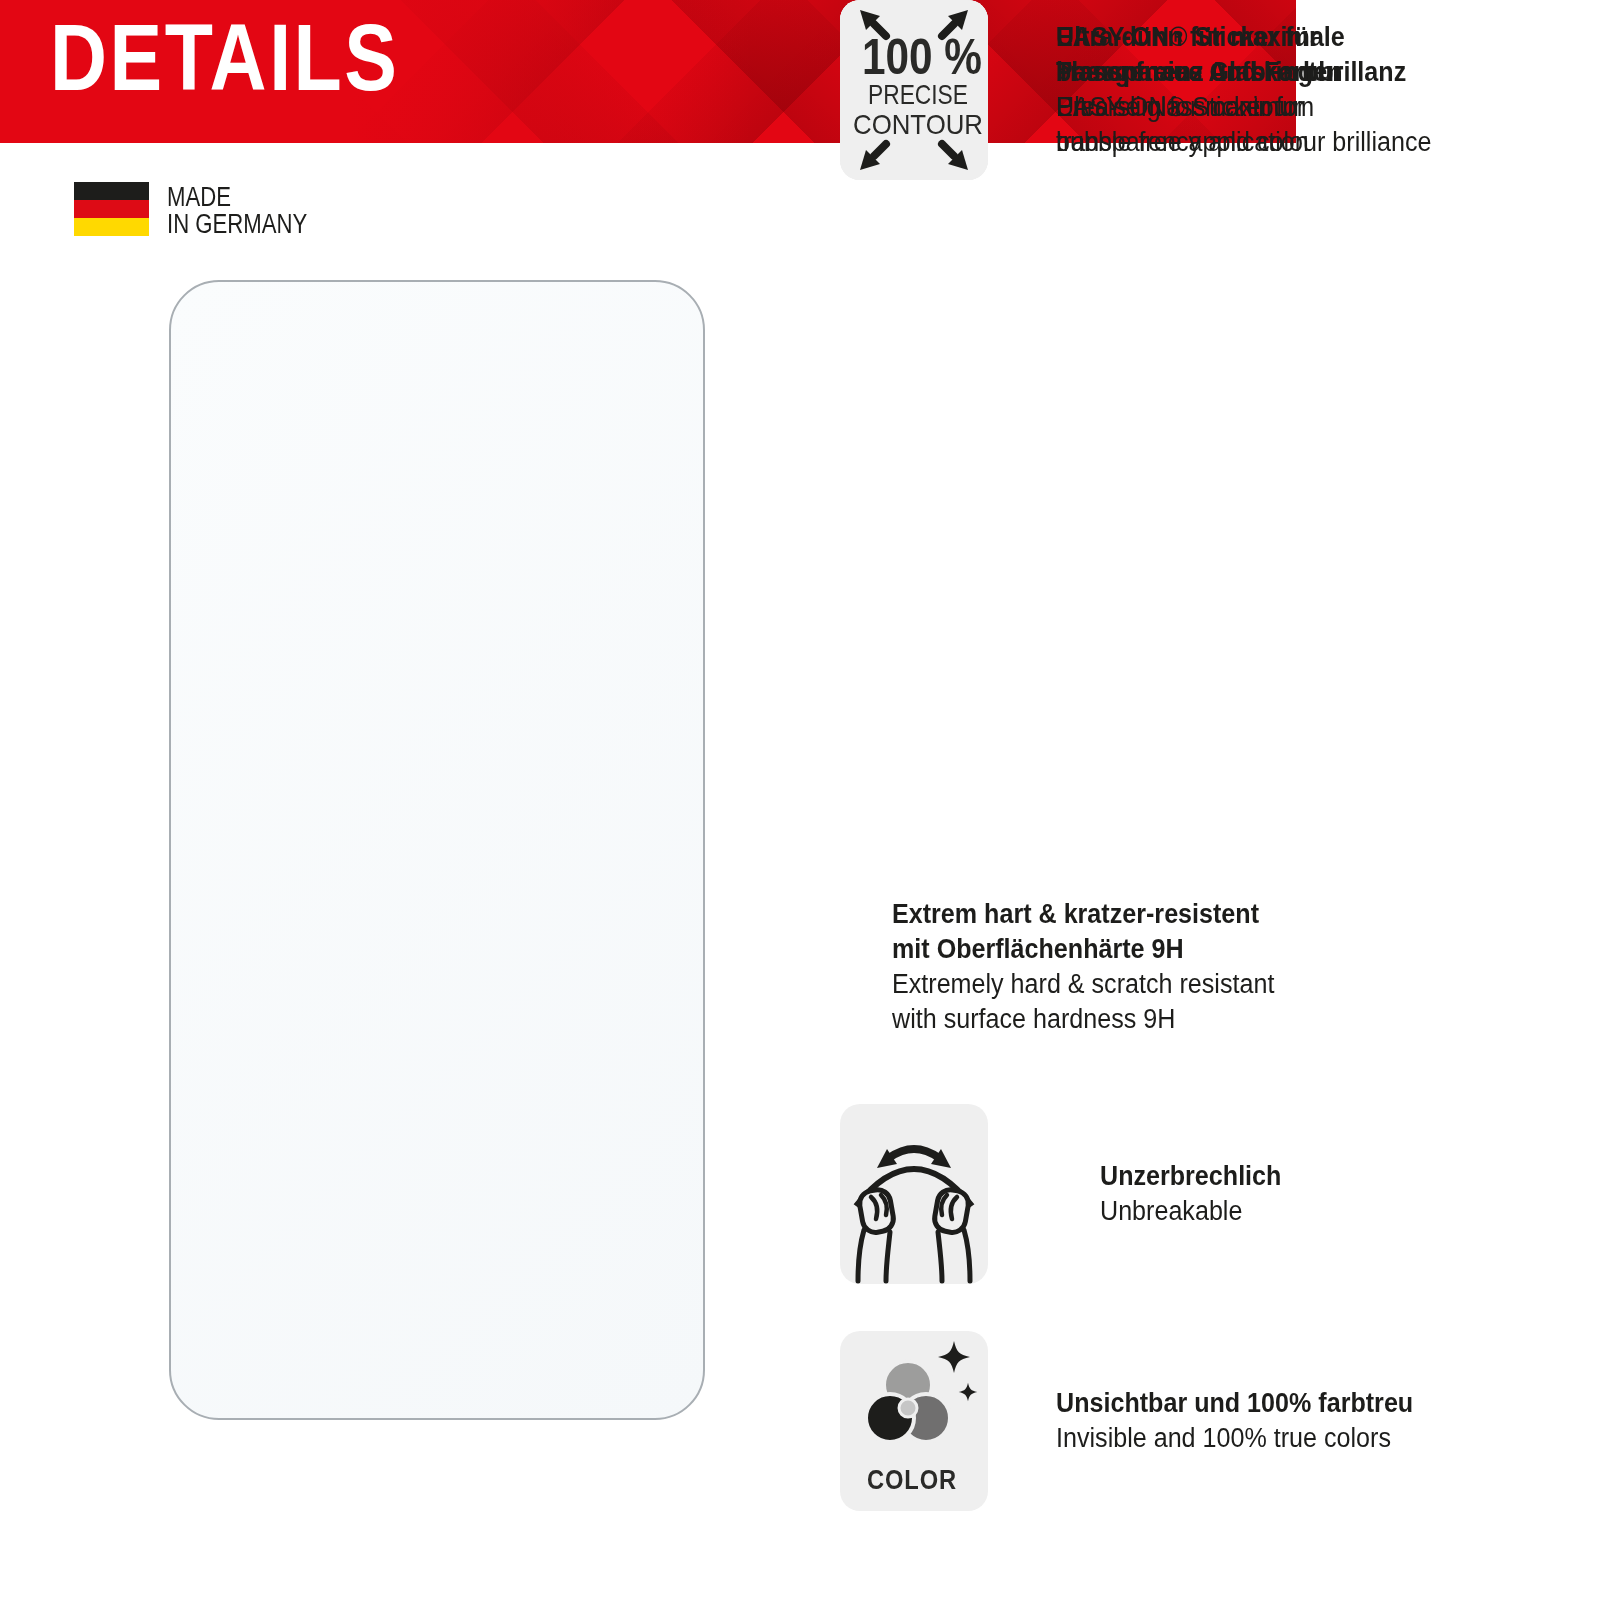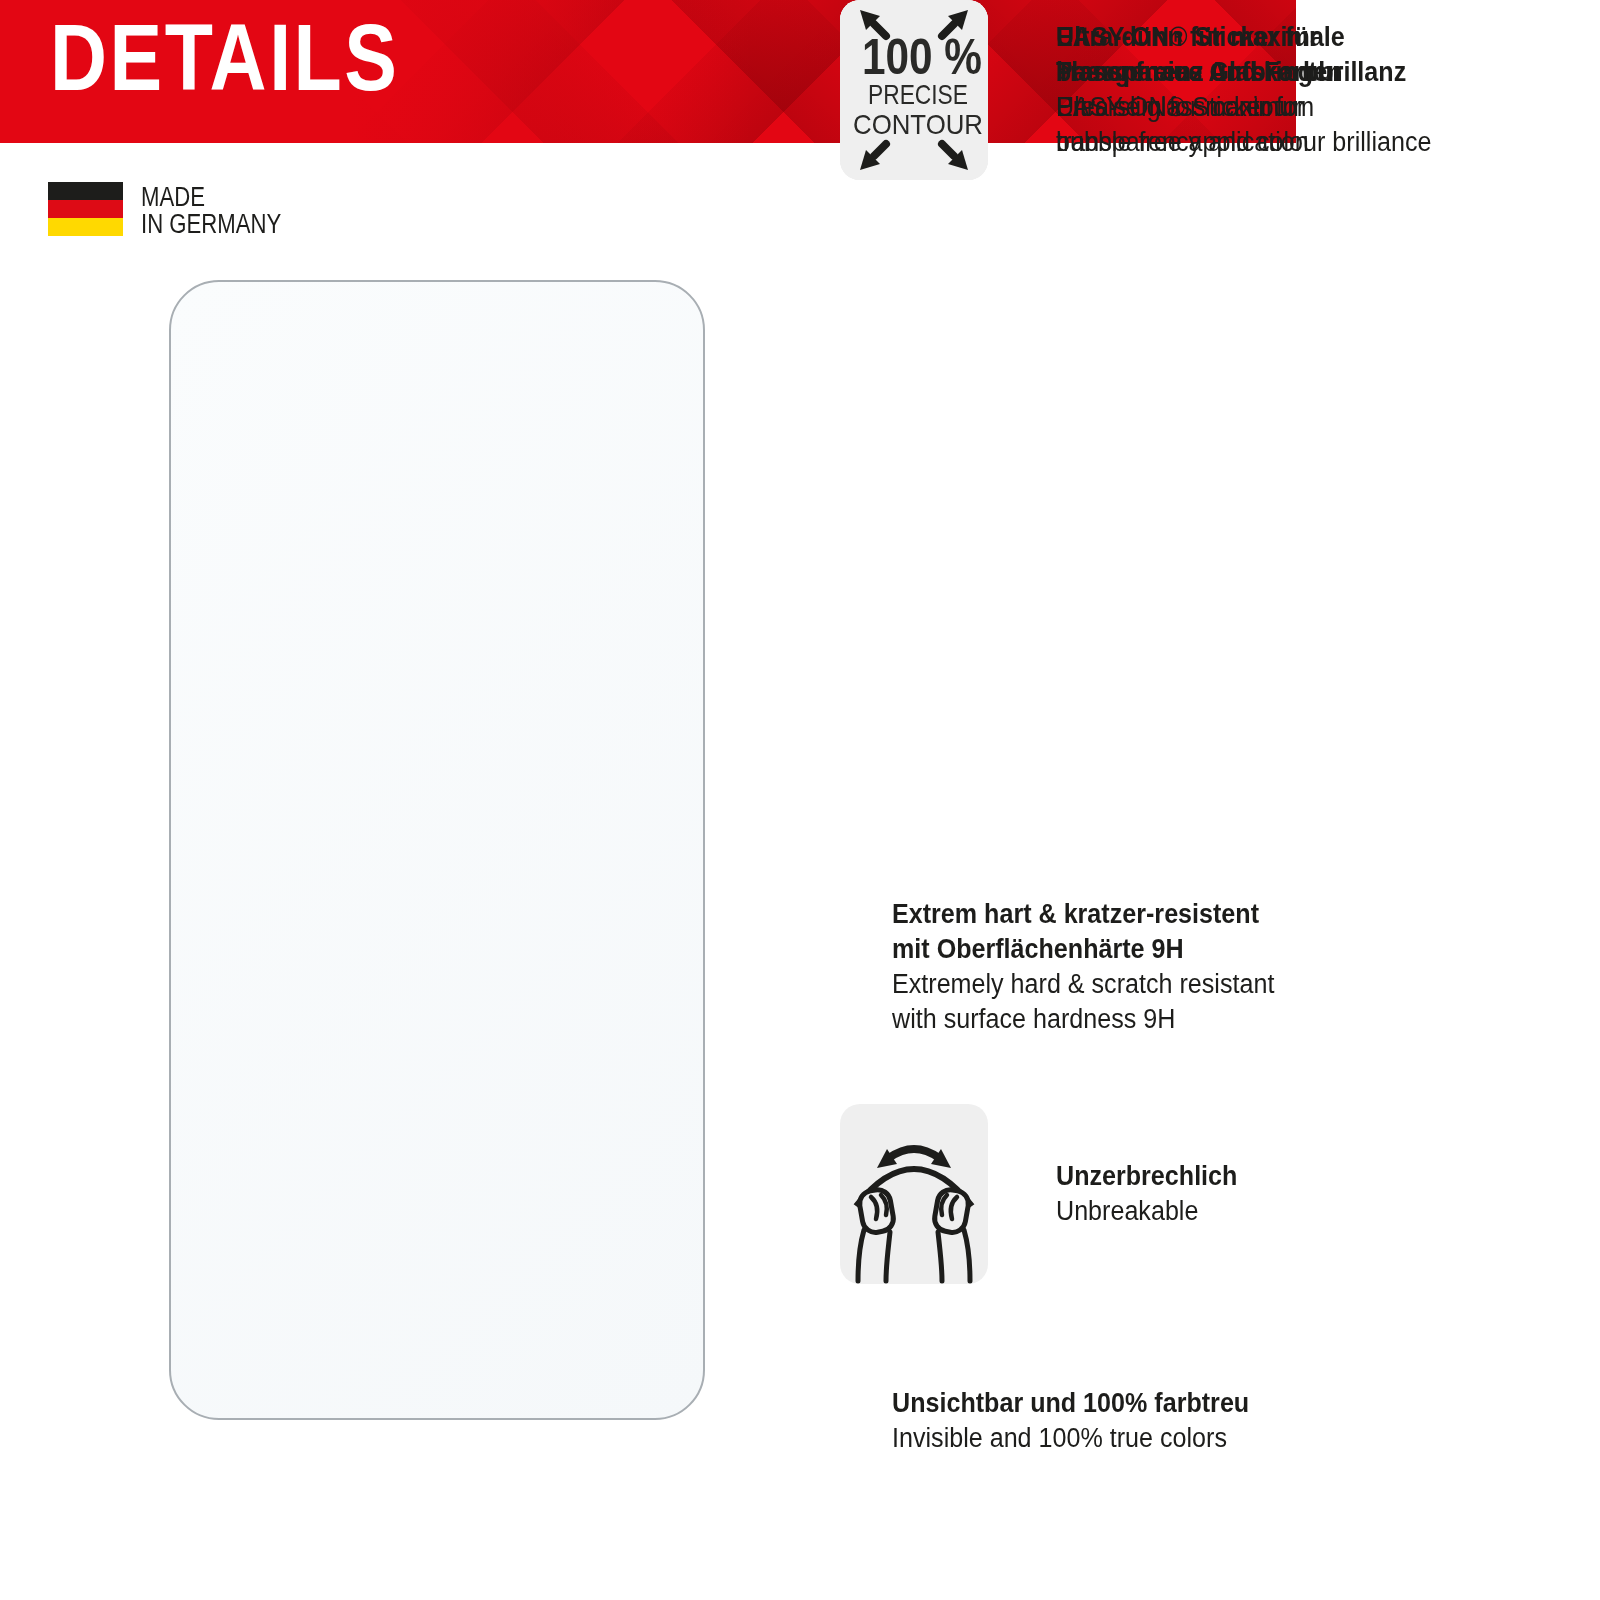--- a/index.html
+++ b/index.html
@@ -19,21 +19,21 @@
         rgba(110,0,6,0.32) 0px, rgba(110,0,6,0.10) 96px,
         rgba(110,0,6,0)   96px, rgba(110,0,6,0)   192px),
       #e30613;
   }
   .banner-title{
     position:absolute;left:50px;top:10px;
     font-size:94px;line-height:96px;font-weight:bold;color:#ffffff;
     letter-spacing:3px;transform:scaleX(0.84);transform-origin:0 0;white-space:nowrap;
   }
   
-  .made{position:absolute;left:48px;top:182px;display:flex;align-items:flex-start;}
+  .made{position:absolute;left:74px;top:182px;display:flex;align-items:flex-start;}
   .flag{width:75px;height:54px;display:flex;flex-direction:column;flex:none;}
   .flag .s1{height:18px;background:#1d1d1b;}
   .flag .s2{height:18px;background:#dd0b15;}
   .flag .s3{height:18px;background:#ffd900;}
   .made-text{
     margin-left:18px;font-size:27px;line-height:27px;font-weight:500;
     transform:scaleX(0.82);transform-origin:0 0;white-space:nowrap;padding-top:2px;
   }
   
   .glass{
@@ -41,21 +41,21 @@
     border:2px solid #a8aeb3;border-radius:50px;
     background:linear-gradient(135deg,#fafcfd 0%,#f5f8fa 100%);
     box-sizing:border-box;
   }
   
   .feat{position:absolute;left:824px;display:flex;align-items:center;height:180px;}
   .feat:nth-of-type(1){top:195px;}
   .feat:nth-of-type(2){top:423px;}
   .feat:nth-of-type(3){top:650px;}
   .feat:nth-of-type(4){top:877px;}
-  .feat:nth-of-type(5){top:1104px;}
+  .feat:nth-of-type(5){top:1104px;gap:44px;}
   .feat:nth-of-type(6){top:1331px;}
   .icon-box{
     width:148px;height:180px;border-radius:20px;background:#efefef;flex:none;
     position:relative;
     margin-left:16px;
   }
   .icon-box svg{position:absolute;left:0;top:0;}
   .feat-text{
     margin-left:68px;font-size:27px;line-height:35px;white-space:nowrap;
     transform:scaleX(0.93);transform-origin:0 50%;
@@ -113,20 +113,31 @@
       <use href="#handL" transform="translate(148,0) scale(-1,1)"></use>
     </svg>
   </div>
   <div class="feat-text">
     <div class="t-title">Unzerbrechlich</div>
     <div class="t-body">Unbreakable</div>
   </div>
 </div>
 
 <div class="feat">
+  <div class="icon-box">
+    <svg width="148" height="180" viewBox="0 0 148 180">
+      <circle cx="68" cy="54" r="24" fill="#9d9d9c" stroke="#efefef" stroke-width="4"></circle>
+      <circle cx="86" cy="87" r="24" fill="#706f6f" stroke="#efefef" stroke-width="4"></circle>
+      <circle cx="50" cy="87" r="24" fill="#1d1d1b" stroke="#efefef" stroke-width="4"></circle>
+      <circle cx="68" cy="77" r="9" fill="#c6c6c6" stroke="#efefef" stroke-width="3"></circle>
+      <path d="M0 -16 C2.5 -5 5 -2.5 16 0 C5 2.5 2.5 5 0 16 C-2.5 5 -5 2.5 -16 0 C-5 -2.5 -2.5 -5 0 -16 Z" fill="#1d1d1b" transform="translate(114,26)"></path>
+      <path d="M0 -16 C2.5 -5 5 -2.5 16 0 C5 2.5 2.5 5 0 16 C-2.5 5 -5 2.5 -16 0 C-5 -2.5 -2.5 -5 0 -16 Z" fill="#1d1d1b" transform="translate(128,61) scale(0.58)"></path>
+      <text x="72" y="158" text-anchor="middle" font-size="27" font-weight="600" letter-spacing="1" fill="#2a2a28" textLength="90" lengthAdjust="spacingAndGlyphs" font-family="Liberation Sans, sans-serif">COLOR</text>
+    </svg>
+  </div>
   <div class="feat-text">
     <div class="t-title">Unsichtbar und 100% farbtreu</div>
     <div class="t-body">Invisible and 100% true colors</div>
   </div>
 </div>
 
 <div class="feat">
   <div class="icon-box">
     <svg width="148" height="180" viewBox="0 0 148 180">
       <g fill="#1d1d1b">

